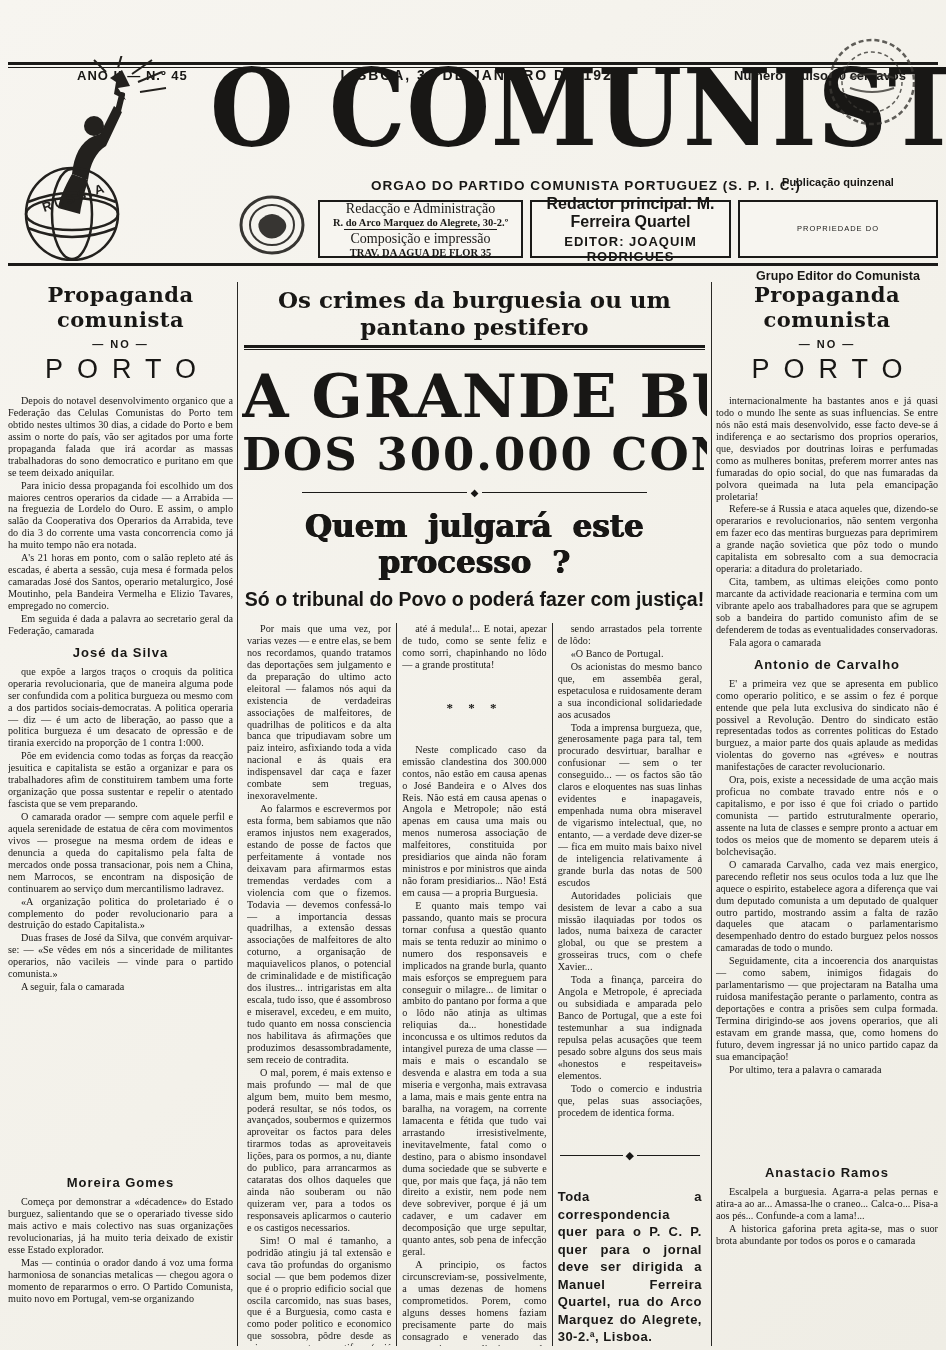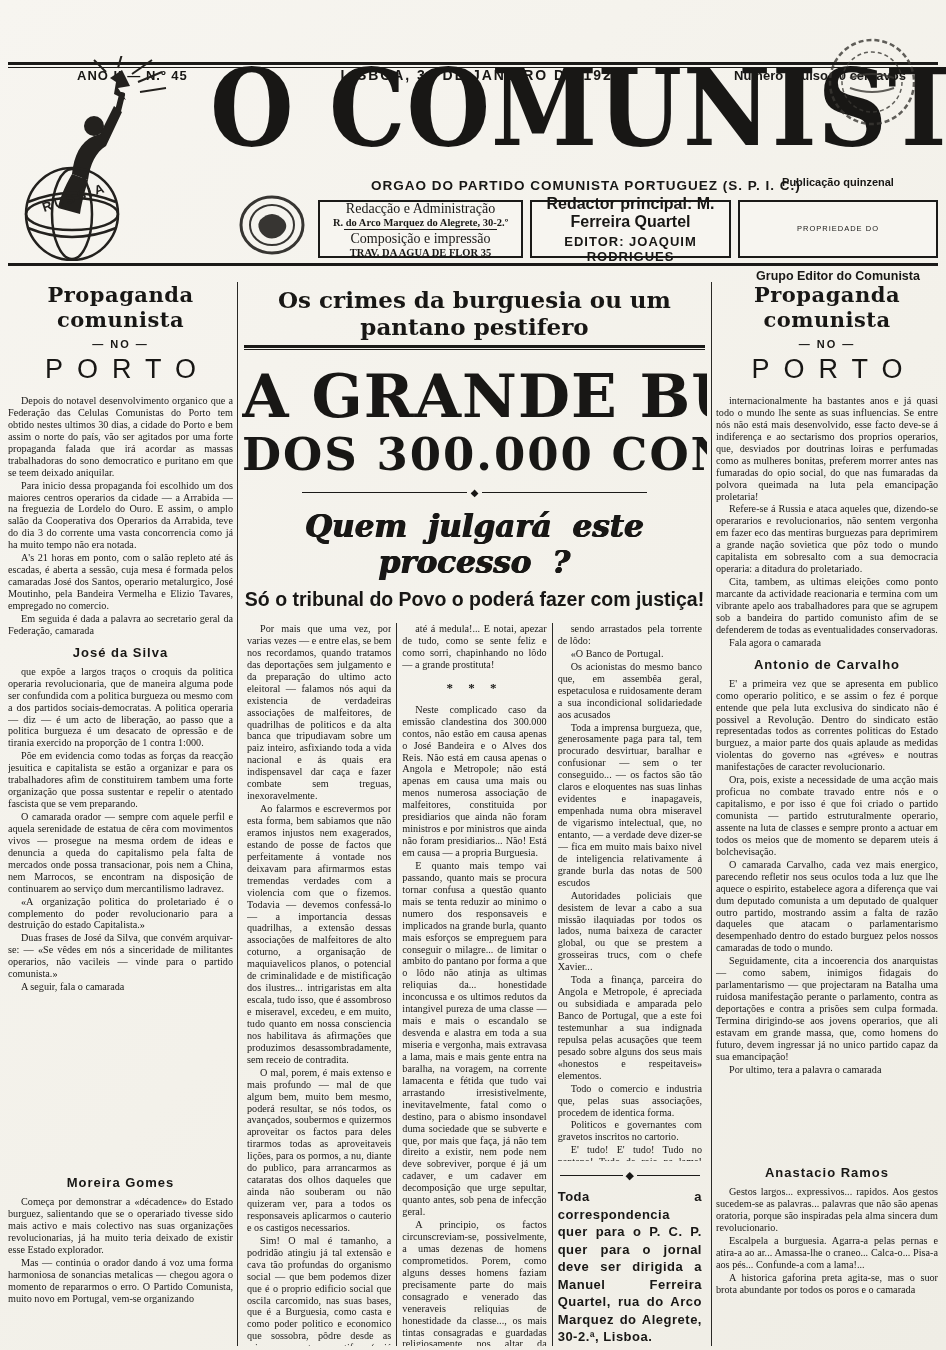--- a/index.html
+++ b/index.html
@@ -58,25 +58,25 @@
   .shrinkA { flex:0 1 auto; }
   .subhead-name { font:bold 13px "Liberation Sans",sans-serif; text-align:center; margin:7px 0 6px; letter-spacing:1px;}
   
   .kicker { text-align:center; font-family:"DejaVu Serif",serif; font-weight:bold; font-size:23px; margin-top:4px;}
   .krule { border-top:3px solid #1b1a18; border-bottom:1px solid #1b1a18; height:5px; margin:5px 2px 2px;}
   .hl1 { text-align:center; font-family:"DejaVu Serif",serif; font-weight:bold; font-size:60px; line-height:1.0; margin-top:14px; letter-spacing:1px; white-space:nowrap;}
   .hl2 { text-align:center; font-family:"DejaVu Serif",serif; font-weight:bold; font-size:45px; line-height:1.0; margin-top:6px; letter-spacing:2px; white-space:nowrap;}
   .mini-div { display:flex; align-items:center; justify-content:center; margin:10px 60px 2px; }
   .mini-div .ln { flex:1; border-top:1px solid #1b1a18; }
   .mini-div .dm { font-size:10px; padding:0 4px; }
-  .subhead { text-align:center; font-family:"DejaVu Serif",serif; font-weight:bold; font-size:31px; word-spacing:10px; margin-top:8px; text-shadow:0.6px 0 #181715, -0.6px 0 #181715;font-style:italic;}
+  .subhead { text-align:center; font-family:"DejaVu Serif",serif; font-weight:bold; font-size:31px; word-spacing:10px; margin-top:8px; text-shadow:0.6px 0 #181715, -0.6px 0 #181715;}
   .deck { text-align:center; font:bold 19.5px "Liberation Sans",sans-serif; margin:8px 0 6px;}
   .ctext { flex:1; display:flex; overflow:hidden; margin-top:6px;}
   .ccol { flex:1; overflow:hidden; padding:0 5px; display:flex; flex-direction:column;}
-  .ccol + .ccol { border-left:1px solid #2a2926; }
+  .ccol + .ccol { border-left:1px solid #2a2926;gap:20px; }
   .stars { text-align:center; font-weight:bold; font-size:13px; letter-spacing:6px; margin:8px 0; }
   .notice-div { display:flex; align-items:center; margin:8px 2px 6px; }
   .notice-div .ln { flex:1; border-top:1.5px solid #1b1a18;}
   .notice-div .dm { font-size:11px; padding:0 3px;}
   .notice { font:bold 13px "Liberation Sans",sans-serif; line-height:1.35; text-align:justify; letter-spacing:0.5px;}
   svg .ink { stroke:#23211e; fill:none; }
 </style>
 </head>
 <body>
 
@@ -250,19 +250,18 @@
       <div class="subhead-name">Antonio de Carvalho</div>
       <div class="flexclip grow">
         <p class="bp">E' a primeira vez que se apresenta em publico como operario politico, e se assim o fez é porque entende que pela luta exclusiva do sindicato não é possivel a Revolução. Dentro do sindicato estão representadas todos as correntes politicas do Estado burguez, a maior parte dos quais aplaude as medidas violentas do governo nas «gréves» e noutras manifestações de caracter revolucionario.</p>
         <p class="bp">Ora, pois, existe a necessidade de uma acção mais proficua no combate travado entre nós e o capitalismo, e por isso é que foi criado o partido comunista — partido estruturalmente operario, assente na luta de classes e sempre pronto a actuar em todos os meios que de momento se deparem uteis á bolchevisação.</p>
         <p class="bp">O camarada Carvalho, cada vez mais energico, parecendo refletir nos seus oculos toda a luz que lhe aquece o espirito, estabelece agora a diferença que vai dum deputado comunista a um deputado de qualquer outro partido, mostrando assim a falta de razão daqueles que atacam o parlamentarismo desempenhado dentro do estado burguez pelos nossos camaradas de todo o mundo.</p>
         <p class="bp">Seguidamente, cita a incoerencia dos anarquistas — como sabem, inimigos fidagais do parlamentarismo — que projectaram na Batalha uma ruidosa manifestação perante o parlamento, contra as deportações e contra a prisões sem culpa formada. Termina dirigindo-se aos jovens operarios, que ali estavam em grande massa, que, como homens do futuro, devem ingressar já no unico partido capaz da sua emancipação!</p>
         <p class="bp">Por ultimo, tera a palavra o camarada</p>
       </div>
       <div class="subhead-name">Anastacio Ramos</div>
       <div class="flexclip" style="flex:0 0 160px">
-        <p class="bp">Gestos largos... expressivos... rapidos. Aos gestos sucedem-se as palavras... palavras que não são apenas oratoria, porque são inspiradas pela alma sincera dum revolucionario.</p>
         <p class="bp">Escalpela a burguesia. Agarra-a pelas pernas e atira-a ao ar... Amassa-lhe o craneo... Calca-o... Pisa-a aos pés... Confunde-a com a lama!...</p>
         <p class="bp">A historica gaforina preta agita-se, mas o suor brota abundante por todos os poros e o camarada</p>
       </div>
     </div>
   </div>
 </div>
 
 </body></html>

